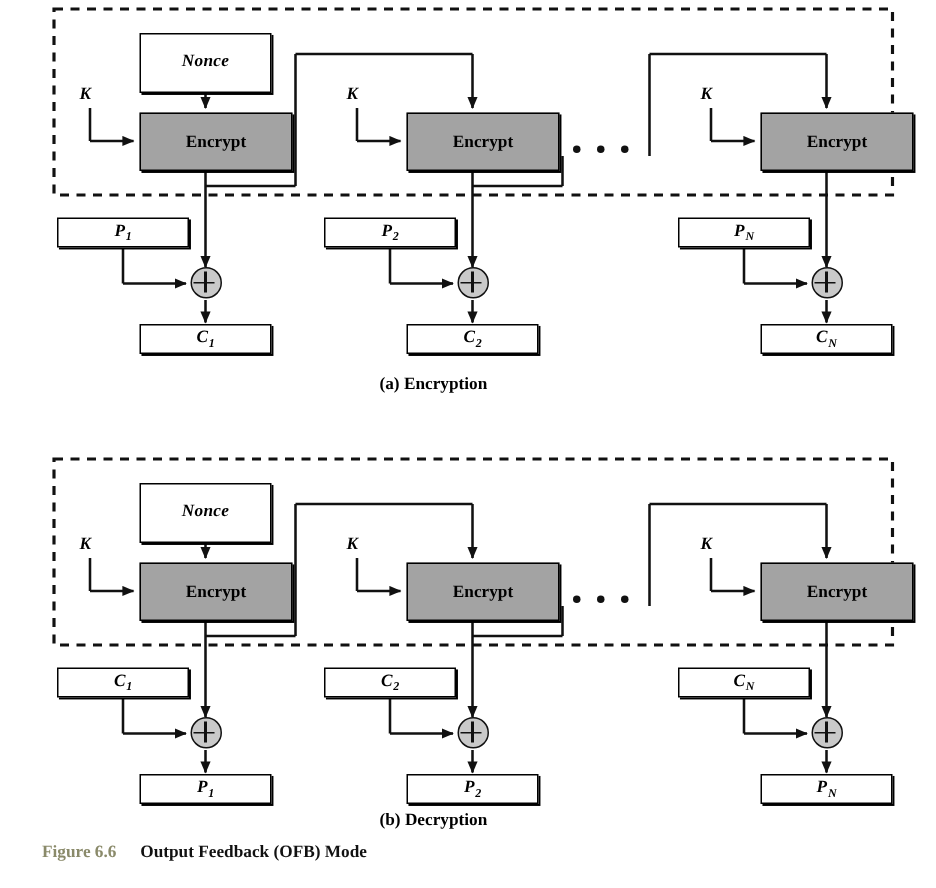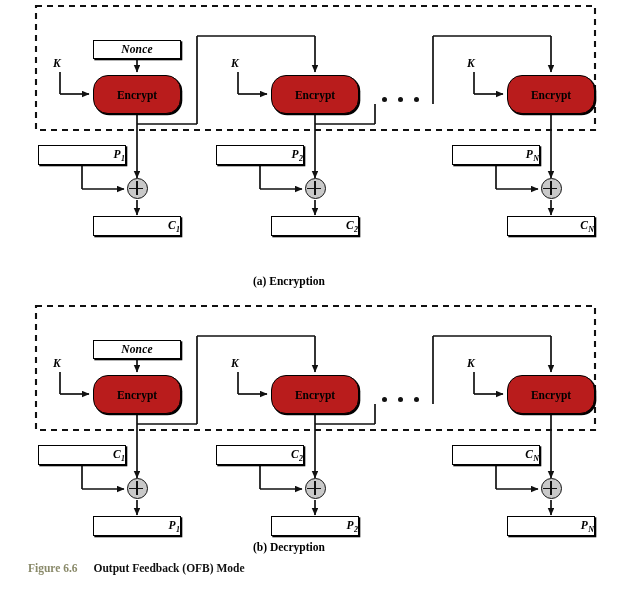--- a/index.html
+++ b/index.html
@@ -14,25 +14,25 @@
 
   
   .box{position:absolute;box-sizing:border-box;border:1.6px solid #000;
        background:#fff;display:flex;align-items:center;justify-content:center;
        box-shadow:1.3px 1.3px 0 #000;}
   .box-label{font-style:italic;font-weight:bold;font-size:11.5px;
              letter-spacing:.2px;line-height:1;white-space:nowrap;}
   .box-label sub{font-size:8px;font-style:italic;font-weight:bold;
                  vertical-align:baseline;position:relative;top:2.5px;left:.3px;}
 
-  .nonce-box{width:88px;height:19px;margin-top:18px;}
-  .enc-box{width:88px;height:39px;background:#b91c1c;border-radius:15px;}
+  .nonce-box{width:88px;height:40px;}
+  .enc-box{width:102px;height:39px;background:#a3a3a3;}
   .enc-label{font-style:normal;font-weight:bold;font-size:11.5px;
              font-family:"Liberation Serif",serif;}
-  .data-box{width:88px;height:20px;justify-content:flex-end;}
+  .data-box{width:88px;height:20px;}
 
   
   .klabel{position:absolute;font-style:italic;font-weight:bold;font-size:11.5px;}
 
   
   .xor{position:absolute;width:21px;height:21px;border-radius:50%;
        border:1.7px solid #111;background:#c9c9c9;box-sizing:border-box;}
   .xor::before,.xor::after{content:"";position:absolute;background:#111;}
   .xor::before{left:50%;top:1.5px;width:1.7px;height:14px;margin-left:-.85px;}
   .xor::after{top:50%;left:1.5px;height:1.7px;width:14px;margin-top:-.85px;}
@@ -155,21 +155,21 @@
     <span class="box-label">
       <span>C</span><sub>2</sub>
     </span>
   </div>
   <div class="box data-box" style="left:507px;top:216px;">
     <span class="box-label">
       <span>C</span><sub>N</sub>
     </span>
   </div>
 
-  <div class="caption" style="left:253px;top:250px;margin-top:25px;">(a) Encryption</div>
+  <div class="caption" style="left:253px;top:250px;">(a) Encryption</div>
 </div>
 
 <div class="panel" id="panel-dec">
 
   <svg class="svg-layer">
     <g stroke="#111" stroke-width="1.7" fill="none">
       <rect x="36" y="16" width="559" height="124" stroke-dasharray="6,5" stroke-width="2.1"></rect>
 
       <line x1="137" y1="54" x2="137" y2="82" marker-end="url(#ah)"></line>
       <line x1="60" y1="82" x2="60" y2="104"></line>

